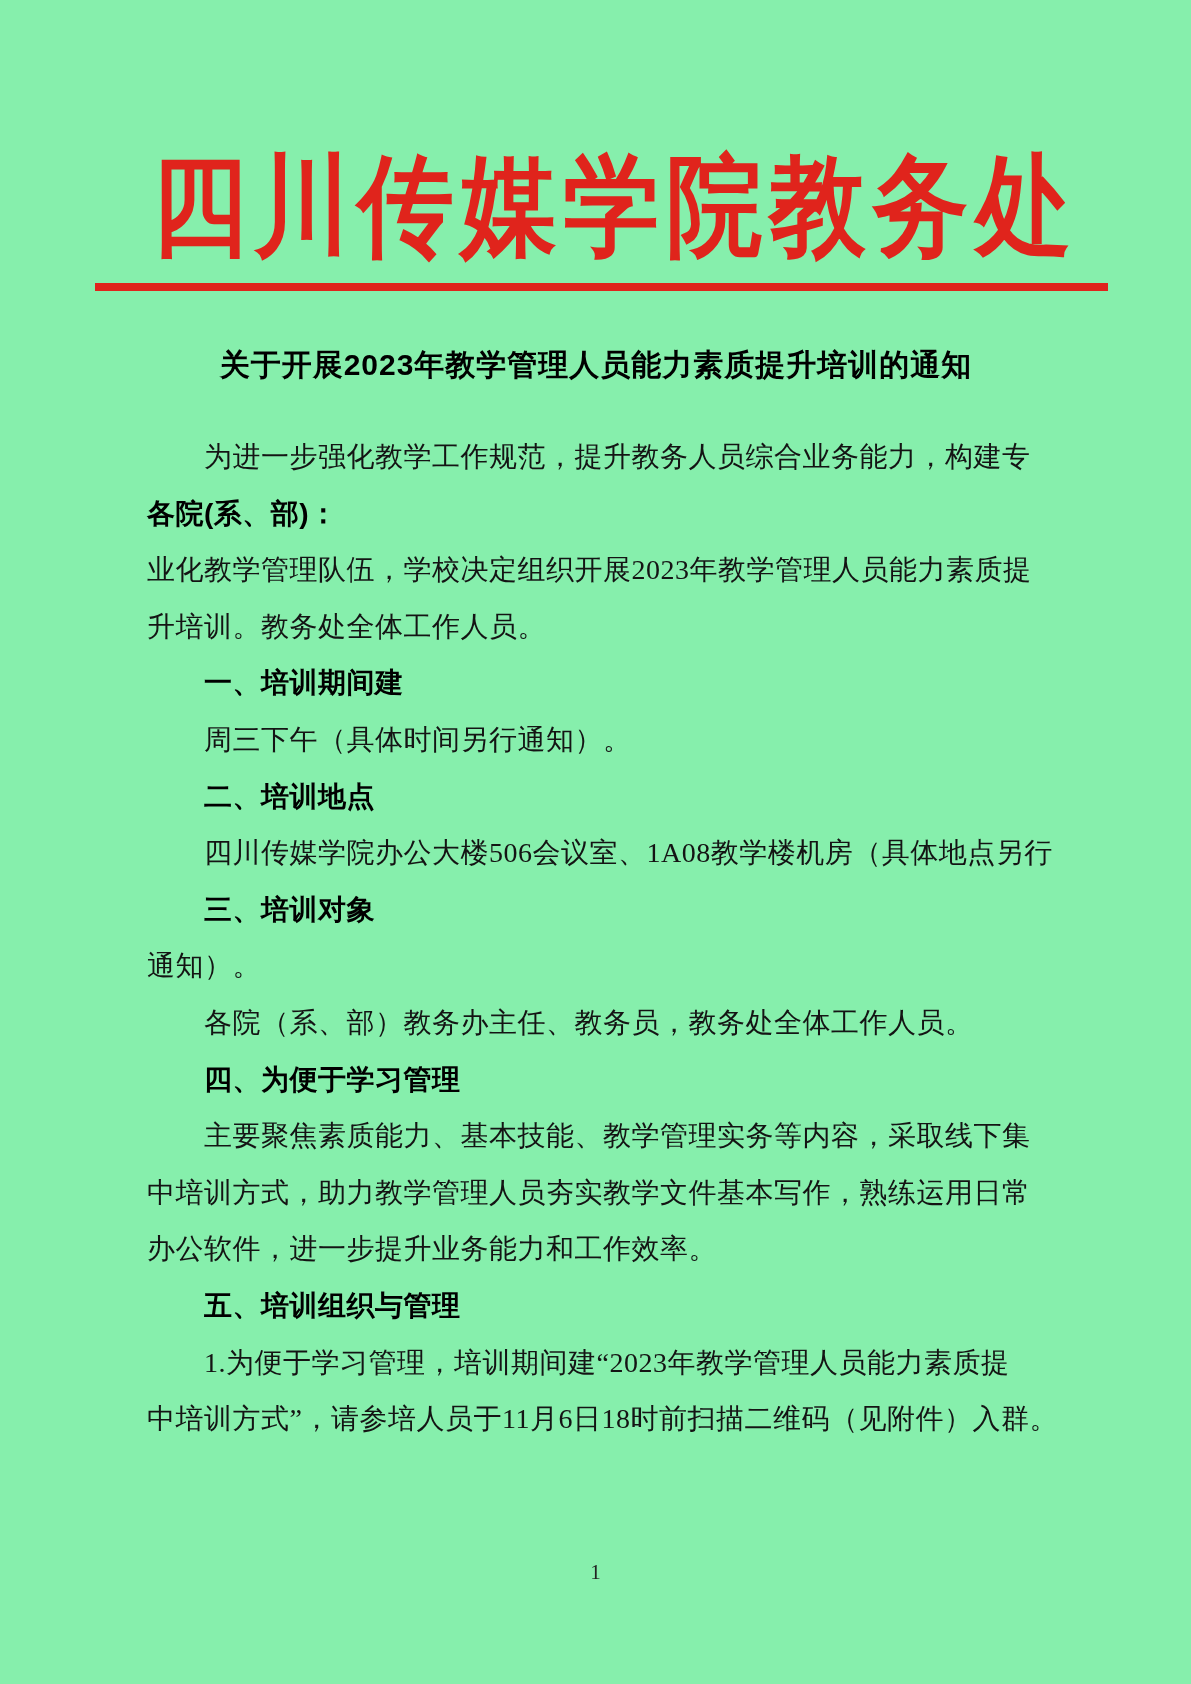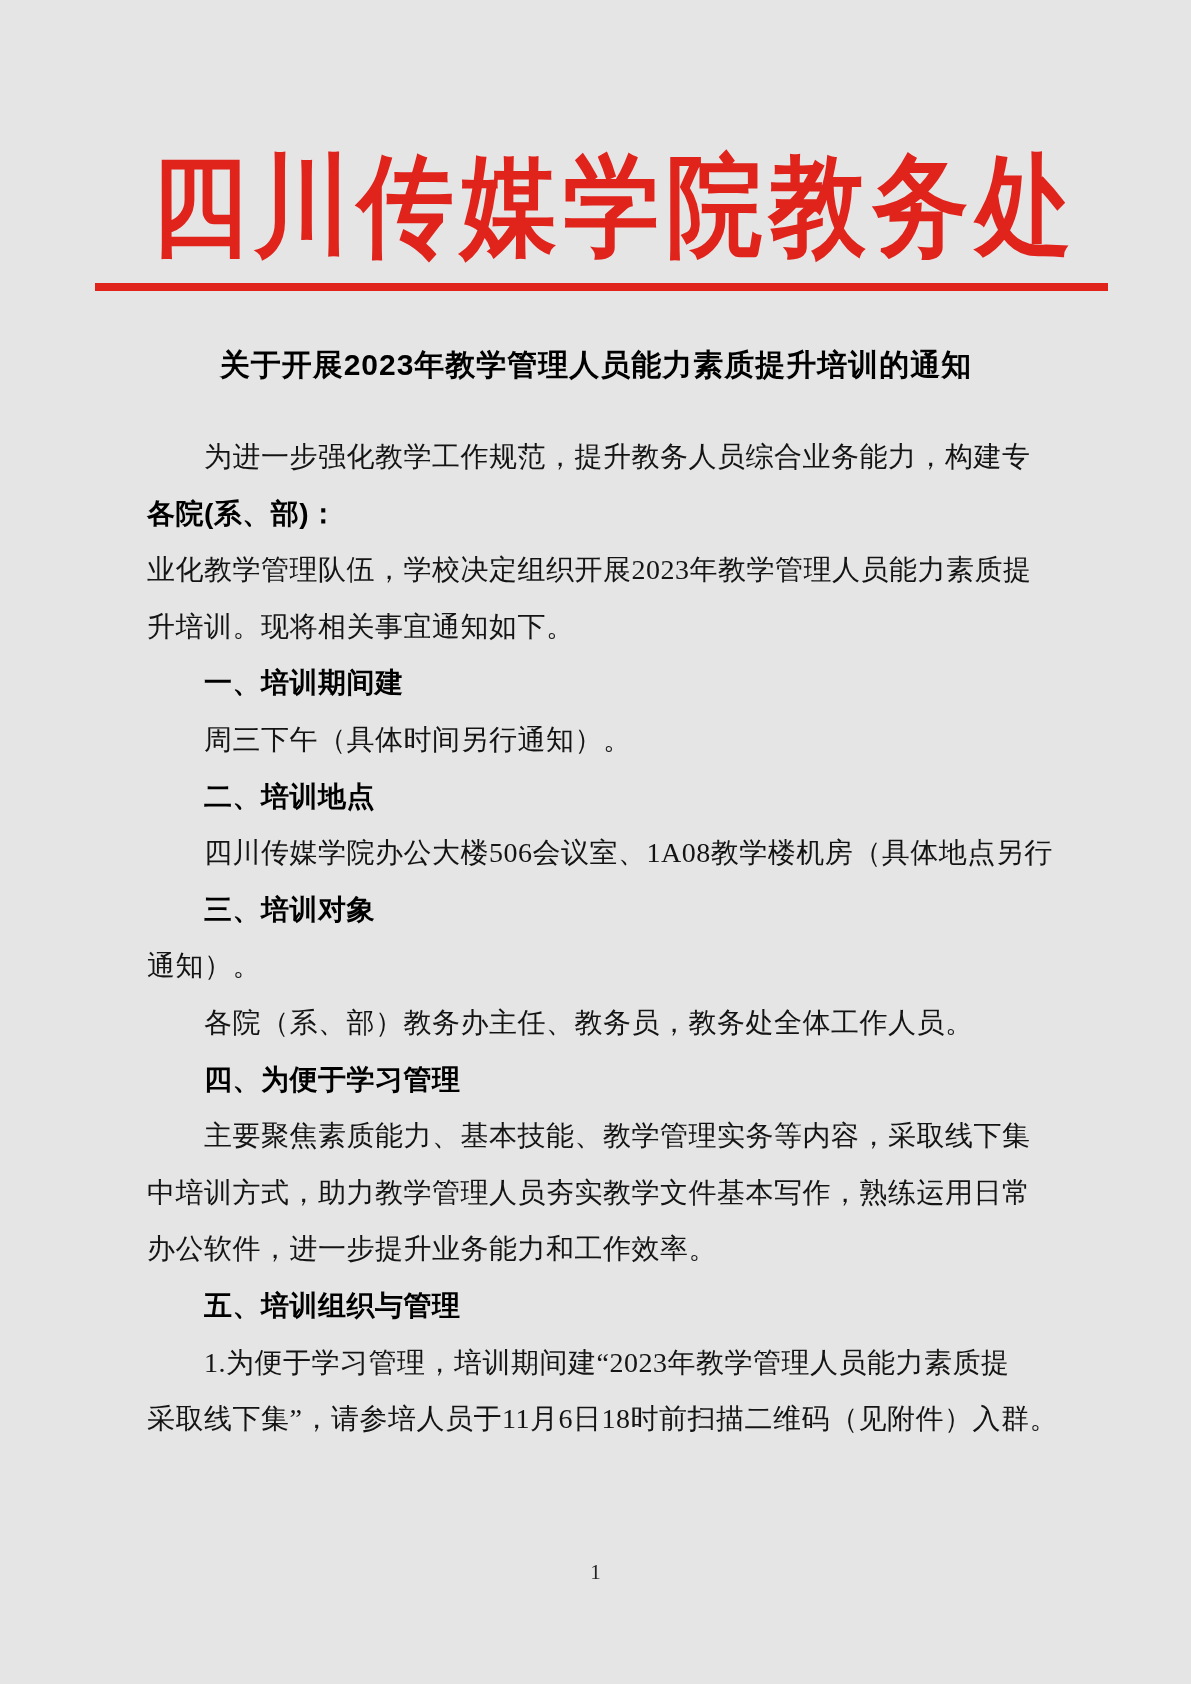--- a/index.html
+++ b/index.html
@@ -5,21 +5,21 @@
   html, body {
     margin: 0;
     padding: 0;
     background: #888;
   }
   .page {
     position: relative;
     width: 1191px;
     height: 1684px;
     margin: 0 auto;
-    background: #e5e5e5;
+    background: #86efac;
     overflow: hidden;
     font-family: "Liberation Serif", "DejaVu Serif", serif;
     color: #141414;
   }
   
   .letterhead {
     position: absolute;
     left: 150px;
     top: 146px;
     width: 930px;
@@ -101,32 +101,32 @@
   <div class="letterhead" style="color: rgb(224, 36, 28);">四川传媒学院教务处</div>
 
   <div class="red-rule" style="background: rgb(224, 36, 28);"></div>
 
   <div class="doc-title">关于开展2023年教学管理人员能力素质提升培训的通知</div>
 
   <div class="content">
     <div class="line indent">为进一步强化教学工作规范，提升教务人员综合业务能力，构建专</div>
     <div class="line salutation">各院(系、部)：</div>
     <div class="line">业化教学管理队伍，学校决定组织开展2023年教学管理人员能力素质提</div>
-    <div class="line">升培训。现将相关事宜通知如下。</div>
+    <div class="line">升培训。教务处全体工作人员。</div>
     <div class="line heading indent">一、培训期间建</div>
     <div class="line indent">周三下午（具体时间另行通知）。</div>
     <div class="line heading indent">二、培训地点</div>
     <div class="line indent">四川传媒学院办公大楼506会议室、1A08教学楼机房（具体地点另行</div>
     <div class="line heading indent">三、培训对象</div>
     <div class="line">通知）。</div>
     <div class="line indent">各院（系、部）教务办主任、教务员，教务处全体工作人员。</div>
     <div class="line heading indent">四、为便于学习管理</div>
     <div class="line indent">主要聚焦素质能力、基本技能、教学管理实务等内容，采取线下集</div>
     <div class="line">中培训方式，助力教学管理人员夯实教学文件基本写作，熟练运用日常</div>
     <div class="line">办公软件，进一步提升业务能力和工作效率。</div>
     <div class="line heading indent">五、培训组织与管理</div>
     <div class="line indent">1.为便于学习管理，培训期间建“2023年教学管理人员能力素质提</div>
-    <div class="line">采取线下集”，请参培人员于11月6日18时前扫描二维码（见附件）入群。</div>
+    <div class="line">中培训方式”，请参培人员于11月6日18时前扫描二维码（见附件）入群。</div>
   </div>
 
   <div class="page-number">1</div>
 
 </div>
 
 </body></html>

